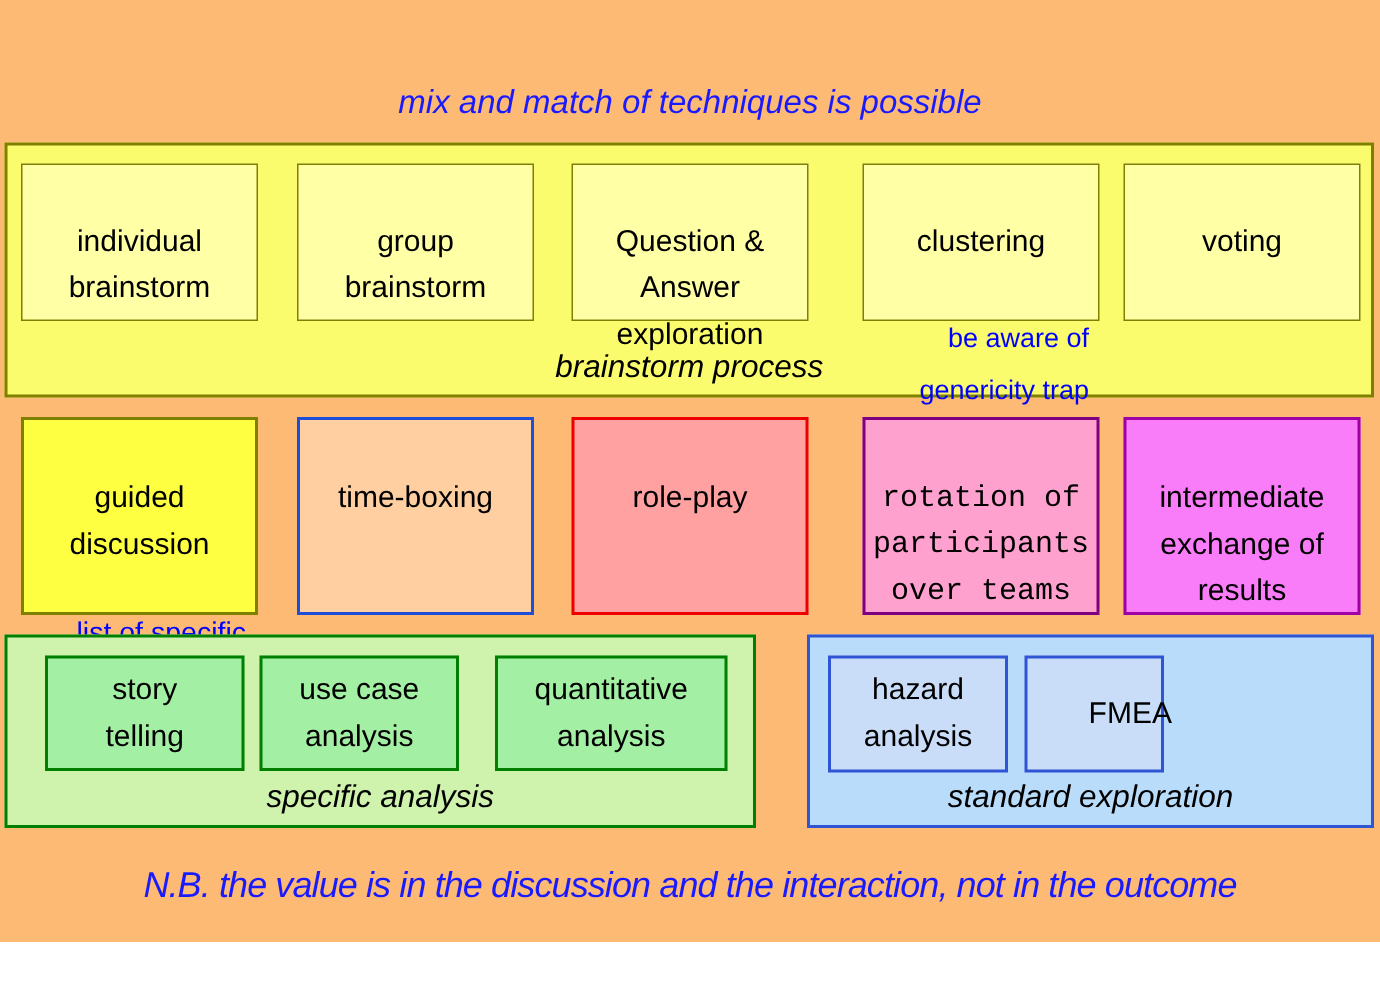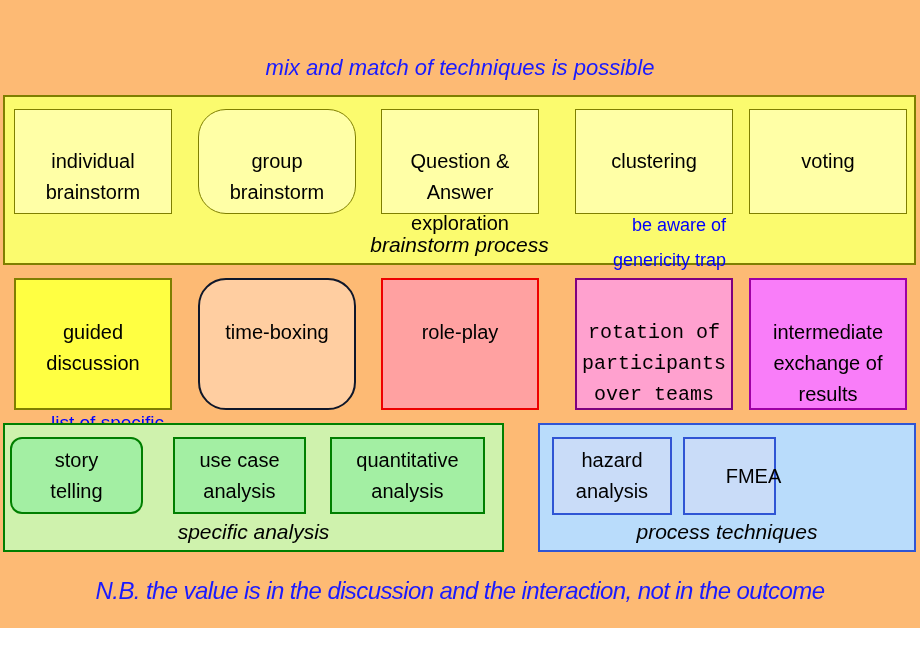--- a/index.html
+++ b/index.html
@@ -18,36 +18,36 @@
   .g-specific{left:3px;top:423px;width:501px;height:129px;background:#cff2ad;border:2px solid #007f00;}
   .g-standard{left:538px;top:423px;width:378px;height:129px;background:#b9dcfb;border:2px solid #2f55d4;}
 
   .box{position:absolute;box-sizing:border-box;text-align:center;color:#000;
        font-size:20px;line-height:31px;white-space:pre-line;}
   .box .title{display:block;}
   .box .sub{display:block;color:#0000fe;font-size:19px;line-height:26px;
             text-align:right;padding-right:6px;}
 
   
-  .c0{left:14px;}.c1{left:198px;border-radius:28px;}.c2{left:381px;}.c3{left:565px;margin-left:10px;}.c4{left:749px;}
+  .c0{left:14px;}.c1{left:198px;}.c2{left:381px;}.c3{left:565px;margin-left:10px;}.c4{left:749px;}
 
   .r1{top:109px;width:158px;height:105px;padding-top:5px;
       background:#ffffa6;border:1px solid #7f7f00;}
   .r1 .sub{font-size:18px;line-height:35px;}
 
   .r2{top:278px;width:158px;height:132px;padding-top:6px;}
   .b-guided{background:#ffff42;border:2px solid #7f7f00;}
-  .b-timebox{background:#ffcea1;border:2px solid #0f172a;}
+  .b-timebox{background:#ffcea1;border:2px solid #1d4ed8;}
   .b-roleplay{background:#ffa1a1;border:2px solid #ee0000;}
   .b-rotation{background:#ffa1cf;border:2px solid #7f007f;font-family:Liberation Mono, monospace;}
   .b-intermediate{background:#f97df9;border:2px solid #9e00a5;}
 
   .r3{top:437px;display:flex;align-items:center;justify-content:center;}
   .b-green{height:77px;background:#a3efa3;border:2px solid #007f00;}
-  .b-story{left:10px;width:133px;border-radius:12px;}
+  .b-story{left:30px;width:133px;}
   .b-usecase{left:173px;width:133px;}
   .b-quant{left:330px;width:155px;}
   .b-blue{height:78px;background:#c9dcf8;border:2px solid #2f55d4;}
   .b-hazard{left:552px;width:120px;}
   .b-fmea{left:683px;width:93px;padding-left:48px;}
 </style>
 </head>
 <body>
 
 <div class="page">
@@ -114,21 +114,21 @@
   <div class="box r3 b-green b-usecase">
     <span class="title">use case
 analysis</span>
   </div>
   <div class="box r3 b-green b-quant">
     <span class="title">quantitative
 analysis</span>
   </div>
 
   <div class="group g-standard">
-    <div class="group-label">process techniques</div>
+    <div class="group-label">standard exploration</div>
   </div>
   <div class="box r3 b-blue b-hazard">
     <span class="title">hazard
 analysis</span>
   </div>
   <div class="box r3 b-blue b-fmea">
     <span class="title">FMEA</span>
   </div>
 
   <div class="note note-bottom">N.B. the value is in the discussion and the interaction, not in the outcome</div>

